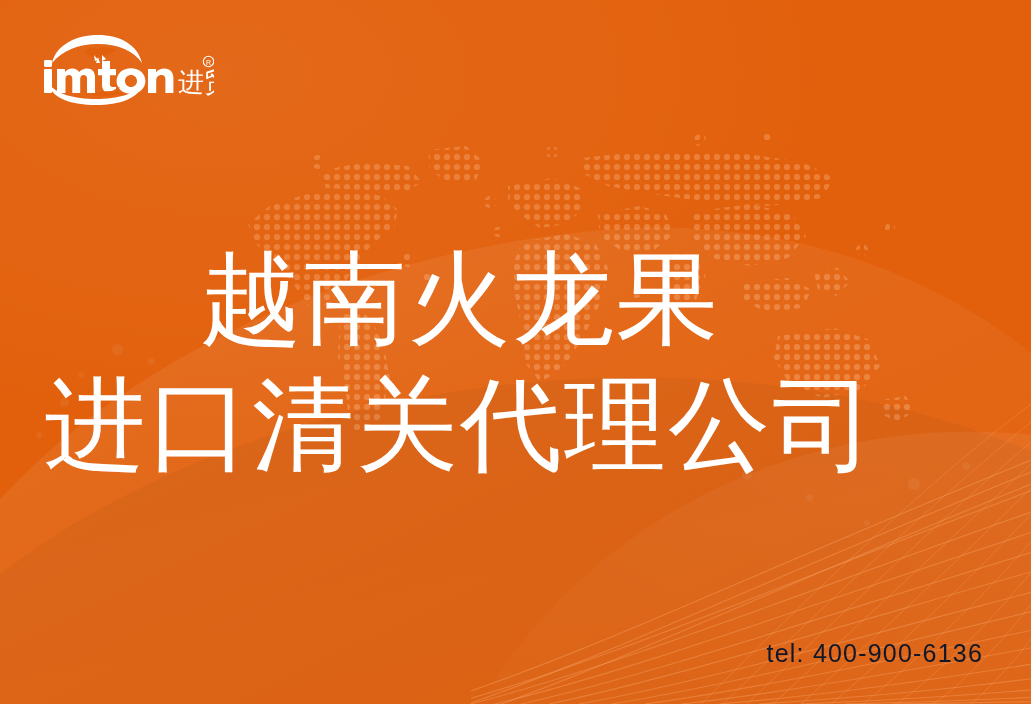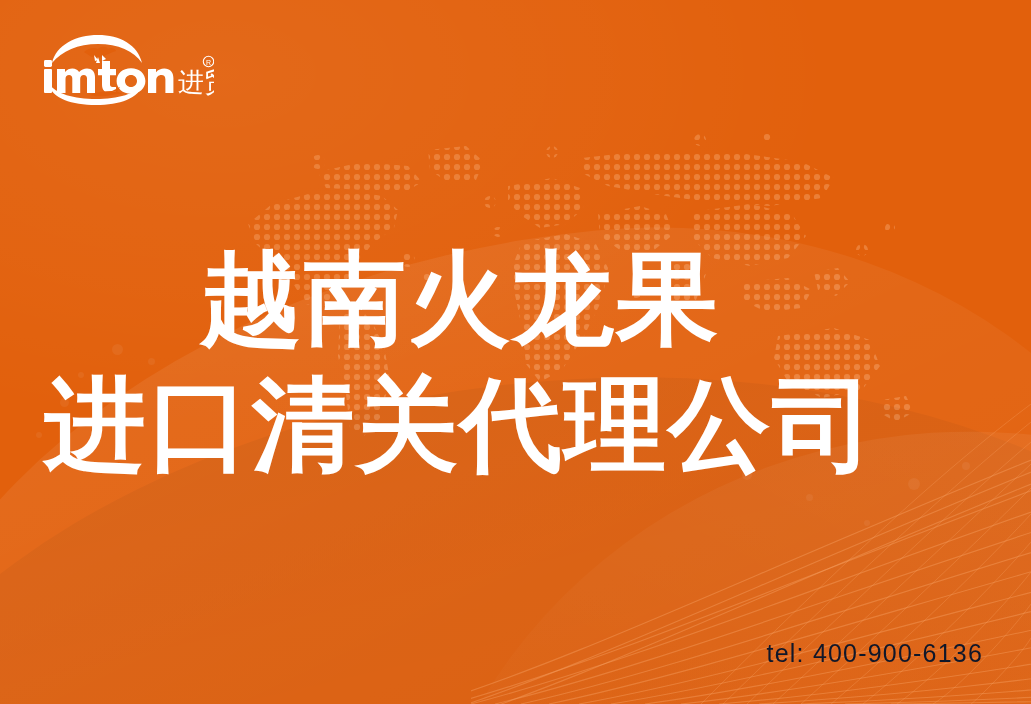--- a/index.html
+++ b/index.html
@@ -131,21 +131,21 @@
 
   
   .headline {
     position: absolute;
     left: 0;
     top: 236px;
     width: 920px;
     text-align: center;
     color: #ffffff;
     font-family: "Liberation Sans", "DejaVu Sans", sans-serif;
-    font-weight: 700;
+    font-weight: 400;
     -webkit-font-smoothing: antialiased;
     pointer-events: none;
   }
   .headline-line {
     display: block;
     white-space: nowrap;
   }
   .headline-line.l1 {
     font-size: 102px;
     line-height: 126px;

